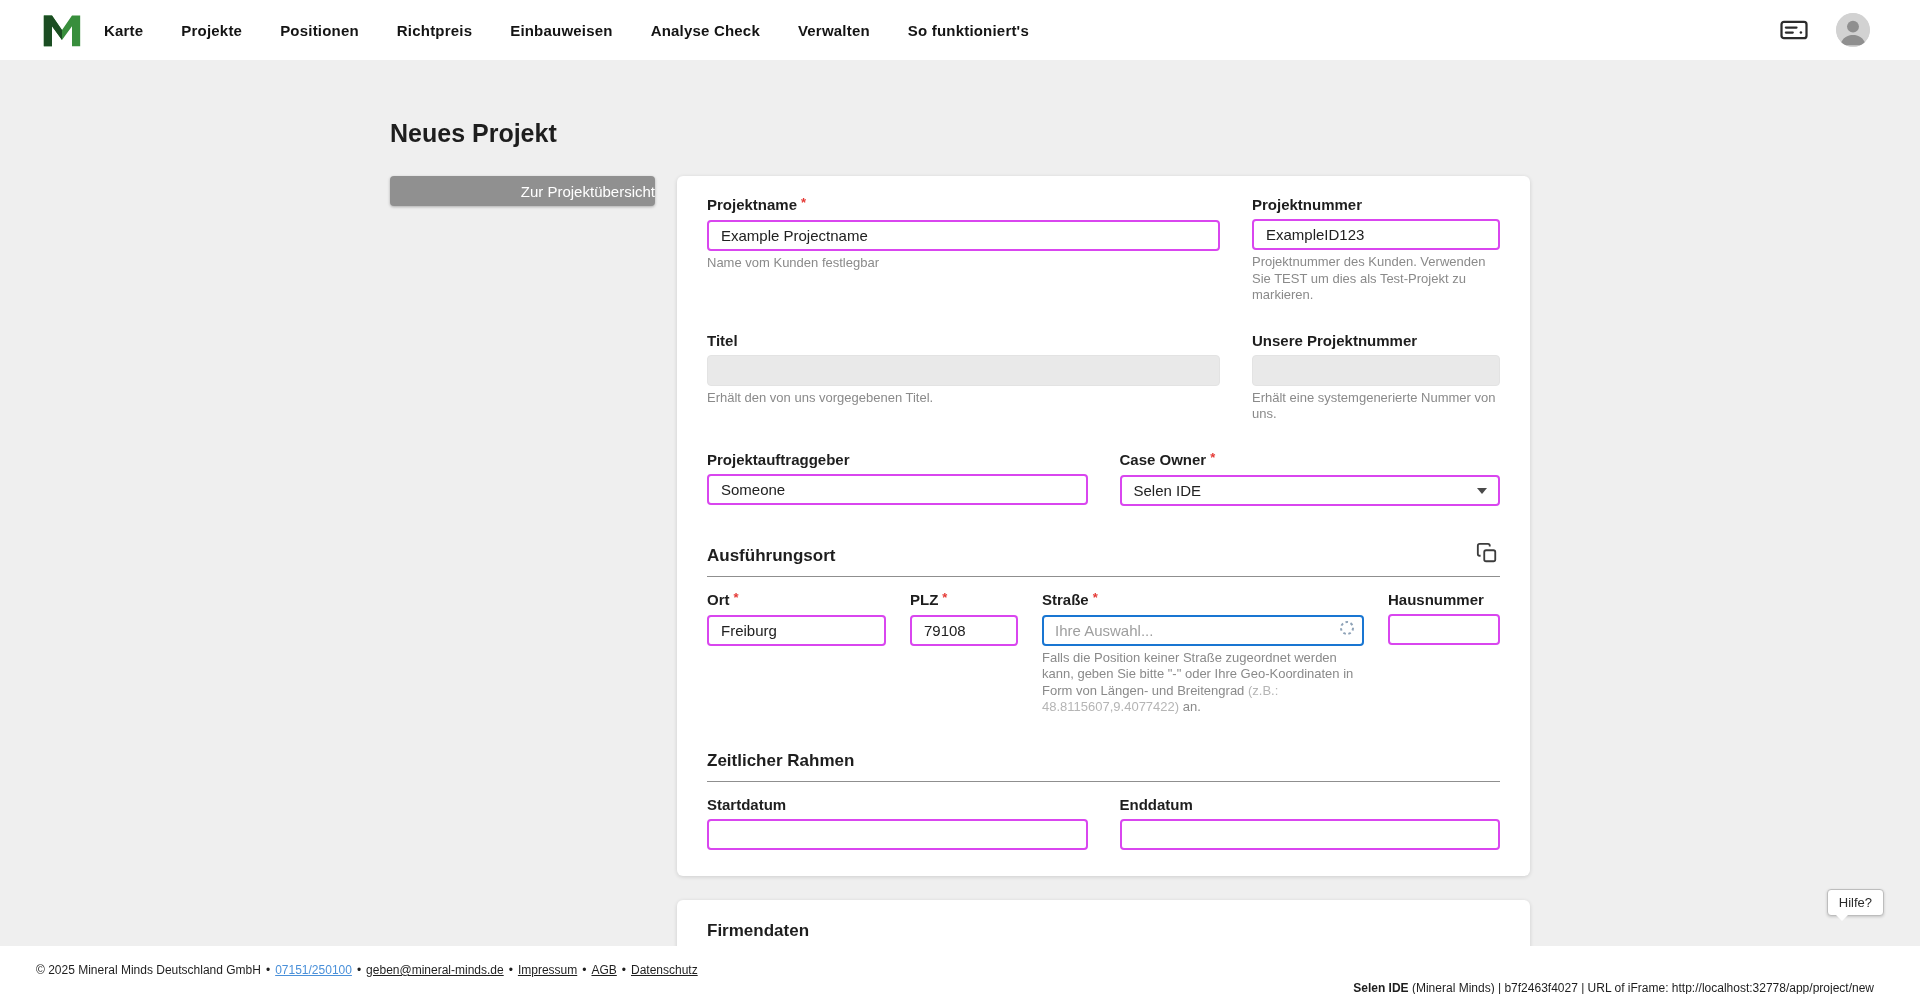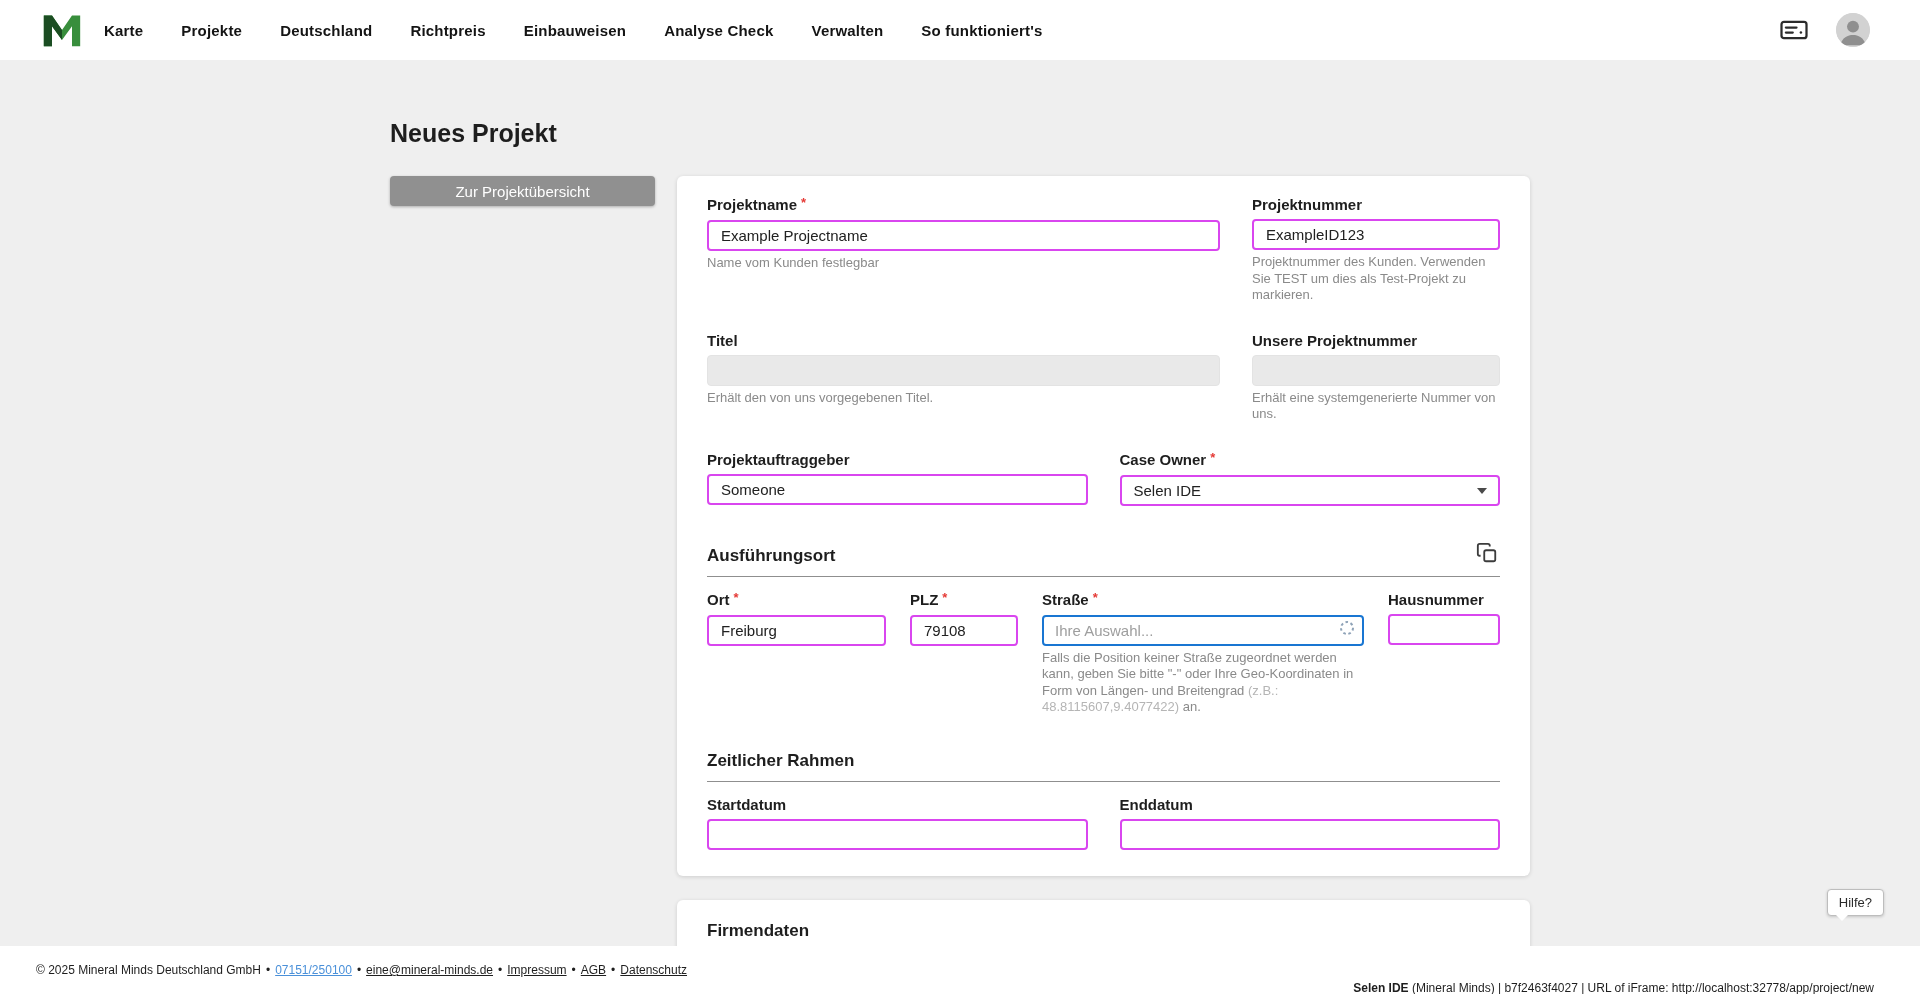--- a/index.html
+++ b/index.html
@@ -28,21 +28,21 @@
   .avatar { width:34px; height:34px; border-radius:50%; overflow:hidden; background:#d6d6d6; }
   
   .content { position:absolute; top:61px; left:0; right:0; bottom:0; overflow:hidden; }
   .container { width:1140px; margin:0 auto; padding-top:58px; }
   .page-title { font-size:25px; font-weight:bold; color:#1e1e1e; }
   .layout-row { display:flex; margin-top:28px; align-items:flex-start; }
   .aside { width:287px; flex:0 0 287px; }
   .btn-gray {
     width:265px; height:30px; border:none; border-radius:4px;
     background:#909090; color:#ffffff; font-size:15px; font-family:inherit;
-    box-shadow:0 1px 3px rgba(0,0,0,.28); cursor:pointer;
+    box-shadow:0 1px 3px rgba(0,0,0,.28); cursor:pointer;text-align:right;
   }
   .card {
     flex:1; background:#ffffff; border-radius:6px;
     box-shadow:0 1px 4px rgba(0,0,0,.14);
     padding:20px 30px 26px 30px;
   }
   .card2 {
     margin-top:24px; margin-left:287px; width:853px;
     background:#ffffff; border-radius:6px 6px 0 0;
     box-shadow:0 1px 4px rgba(0,0,0,.14);
@@ -111,21 +111,21 @@
 <header class="hdr">
   <span class="logo">
     <svg width="40" height="40" viewBox="0 0 44 40">
       <polygon points="2,38 2,4 11,4 22,20 33,4 42,4 42,38 33,38 33,16 22,31 11,16 11,38" fill="#388e3c"></polygon>
       <polygon points="2,38 2,4 11,4 22,20 22,31 11,16 11,38" fill="#1b4d22"></polygon>
     </svg>
   </span>
   <nav class="nav">
     <a>Karte</a>
     <a>Projekte</a>
-    <a>Deutschland</a>
+    <a>Positionen</a>
     <a>Richtpreis</a>
     <a>Einbauweisen</a>
     <a>Analyse Check</a>
     <a>Verwalten</a>
     <a>So funktioniert's</a>
   </nav>
   <div class="hdr-right">
     <span class="icon-btn">
       <svg width="30" height="30" viewBox="0 0 24 24" fill="none" stroke="#2b2b2b" stroke-width="1.8" stroke-linecap="round">
         <rect x="2" y="5.5" width="20" height="13" rx="2"></rect>
@@ -290,21 +290,21 @@
 <div class="help-bubble">
   <span>Hilfe?</span>
 </div>
 
 <footer class="ftr">
   <div class="ftr-left">
     <span>© 2025 Mineral Minds Deutschland GmbH</span>
     <span>•</span>
     <a class="phone">07151/250100</a>
     <span>•</span>
-    <a>eine@mineral-minds.de</a>
+    <a>geben@mineral-minds.de</a>
     <span>•</span>
     <a>Impressum</a>
     <span>•</span>
     <a>AGB</a>
     <span>•</span>
     <a>Datenschutz</a>
   </div>
   <div class="ftr-right">
     <b>Selen IDE</b><span> (Mineral Minds) | b7f2463f4027 | URL of iFrame: http://localhost:32778/app/project/new</span>
   </div>

